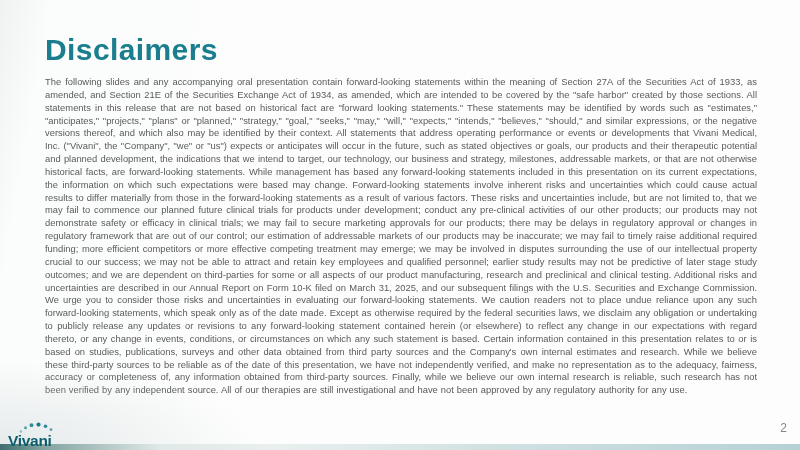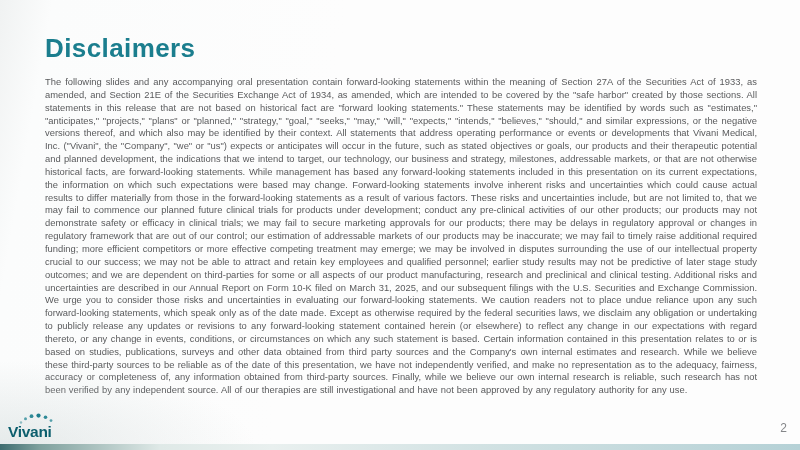--- a/index.html
+++ b/index.html
@@ -22,41 +22,41 @@
     left: 0; bottom: 0;
     width: 260px; height: 90px;
     background: radial-gradient(ellipse at 0% 100%, rgba(200,210,210,0.45), rgba(200,210,210,0) 70%);
     pointer-events: none;
   }
   .title {
     position: absolute;
     left: 45px;
     top: 33px;
     margin: 0;
-    font-size: 26px;
+    font-size: 30px;
     font-weight: bold;
     letter-spacing: 0.4px;
     color: #1b7e8e;
   }
   .body-text {
     position: absolute;
     left: 45px;
     top: 76px;
     width: 712px;
     margin: 0;
     font-size: 9.4px;
     line-height: 12.85px;
     text-align: justify;
     color: #595a5c;
     word-spacing: 0.4px;
   }
   .logo {
     position: absolute;
     left: 7px;
-    top: 412px;
+    top: 421px;
     width: 64px;
     height: 30px;
     z-index: 2;
   }
   .page-number {
     position: absolute;
     right: 13px;
     top: 421px;
     font-size: 12px;
     color: #848689;

